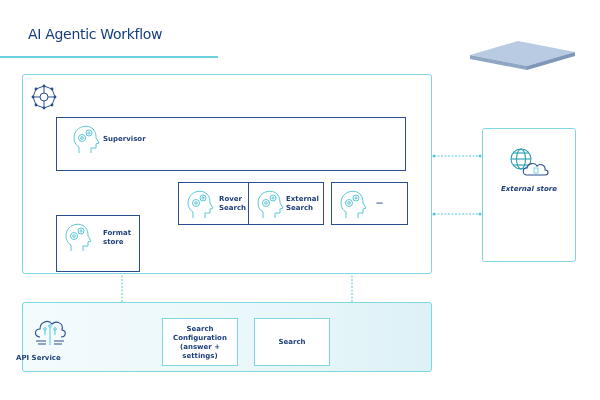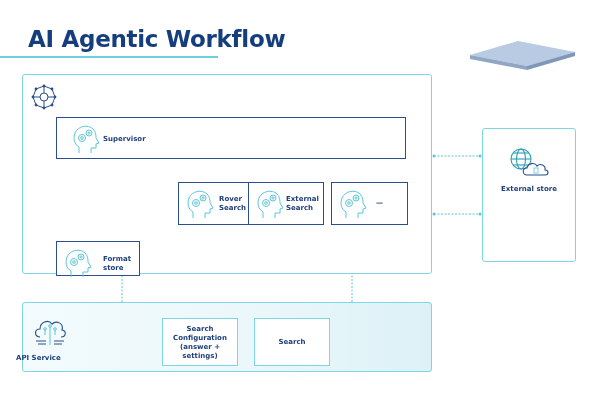--- a/index.html
+++ b/index.html
@@ -1,26 +1,26 @@
 <!DOCTYPE html>
 <html><head>
 <meta charset="utf-8">
 <style>
   html,body{margin:0;padding:0;background:#ffffff;}
   body{width:600px;height:400px;position:relative;overflow:hidden;font-family:"DejaVu Sans",sans-serif;color:#1d3f7a;}
-  .title{position:absolute;left:28px;top:26px;font-size:23px;font-weight:bold;color:#153e7e;letter-spacing:-0.3px;}
+  .title{position:absolute;left:28px;top:26px;font-size:14px;font-weight:normal;color:#153e7e;letter-spacing:-0.3px;}
   .title-rule{position:absolute;left:0;top:56px;width:218px;height:2px;background:#6dd0e0;}
   .slab{position:absolute;left:470px;top:38px;}
   .box{position:absolute;box-sizing:border-box;}
   .outer{left:22px;top:74px;width:410px;height:200px;border:1.5px solid #7fd6e3;border-radius:3px;background:#fff;}
   .ext{left:482px;top:128px;width:94px;height:134px;border:1.5px solid #7fd6e3;border-radius:3px;background:#fff;}
   .api{left:22px;top:302px;width:410px;height:70px;border:1.5px solid #7fd6e3;border-radius:3px;background:linear-gradient(90deg,#f3fbfd 0%,#eaf7fa 60%,#dcf1f6 100%);}
   .agent{border:1.5px solid #2b4f8e;background:#fff;}
-  .sup{left:56px;top:117px;width:350px;height:42px;}
-  .fmt{left:56px;top:215px;width:84px;height:35px;margin-top:26px;}
+  .sup{left:56px;top:117px;width:350px;height:54px;}
+  .fmt{left:56px;top:215px;width:84px;height:57px;}
   .rov{left:166px;top:182px;width:76px;height:43px;margin-left:12px;}
   .exs{left:248px;top:182px;width:76px;height:43px;text-decoration:underline;}
   .mor{left:331px;top:182px;width:77px;height:43px;}
   .inner{border:1.5px solid #7fd6e3;background:#fff;}
   .cfg{left:162px;top:318px;width:76px;height:48px;}
   .srch{left:254px;top:318px;width:76px;height:48px;}
   .lbl{position:absolute;font-size:7px;font-weight:bold;color:#1d3f7a;line-height:9px;}
   .center{text-align:center;}
   .head{position:absolute;}
   svg{overflow:visible;}
@@ -159,21 +159,21 @@
       <g fill="none" stroke="#2b9fb3" stroke-width="1.1">
         <circle cx="12" cy="12" r="10"></circle>
           <ellipse cx="12" cy="12" rx="4.5" ry="10"></ellipse>
           <line x1="2" y1="12" x2="22" y2="12"></line>
           <line x1="4" y1="6" x2="20" y2="6"></line>
           <line x1="4" y1="18" x2="20" y2="18"></line>
       </g>
       <path d="M18,28 C13,28 13,21 18,21 C19,16 26,15 28,19 C31,16 37,18 36,23 C40,23 40,28 36,28 Z" fill="#fff" stroke="#2b4f8e" stroke-width="1.1"></path>
       <rect x="25" y="21" width="4" height="5" fill="none" stroke="#5bc6d9" stroke-width="0.8"></rect>
     </svg>
-    <div class="lbl center" style="left:0;width:100%;top:38px;">External store</div>
+    <div class="lbl center" style="left:0;width:100%;top:38px;font-style:italic;">External store</div>
   </div>
 </div>
 
 <div class="box api"></div>
 <svg class="head" style="left:33px;top:317px;" width="34" height="30" viewBox="0 0 34 30">
   <g fill="none" stroke="#2b4f8e" stroke-width="1.1">
     <path d="M7,20 C1,20 1,12 7,12 C7,5 15,2 19,7 C23,3 31,6 29,13 C34,14 33,20 28,20"></path>
     <path d="M3,24 L13,24 M21,24 L31,24 M5,27 L13,27 M21,27 L29,27"></path>
   </g>
   <g fill="none" stroke="#5bc6d9" stroke-width="1">

